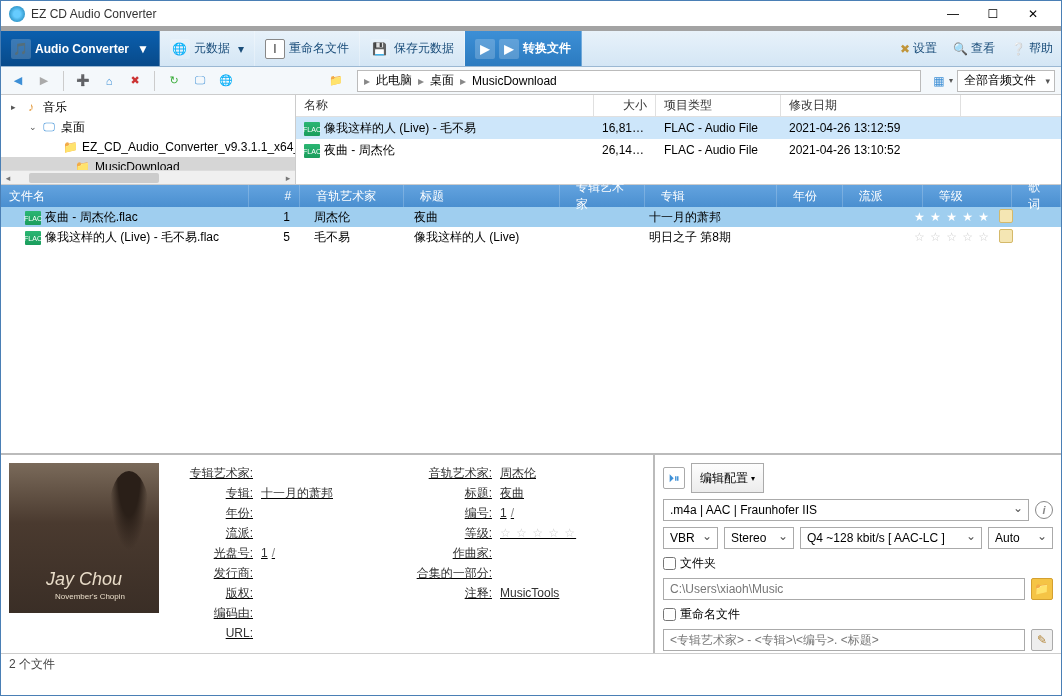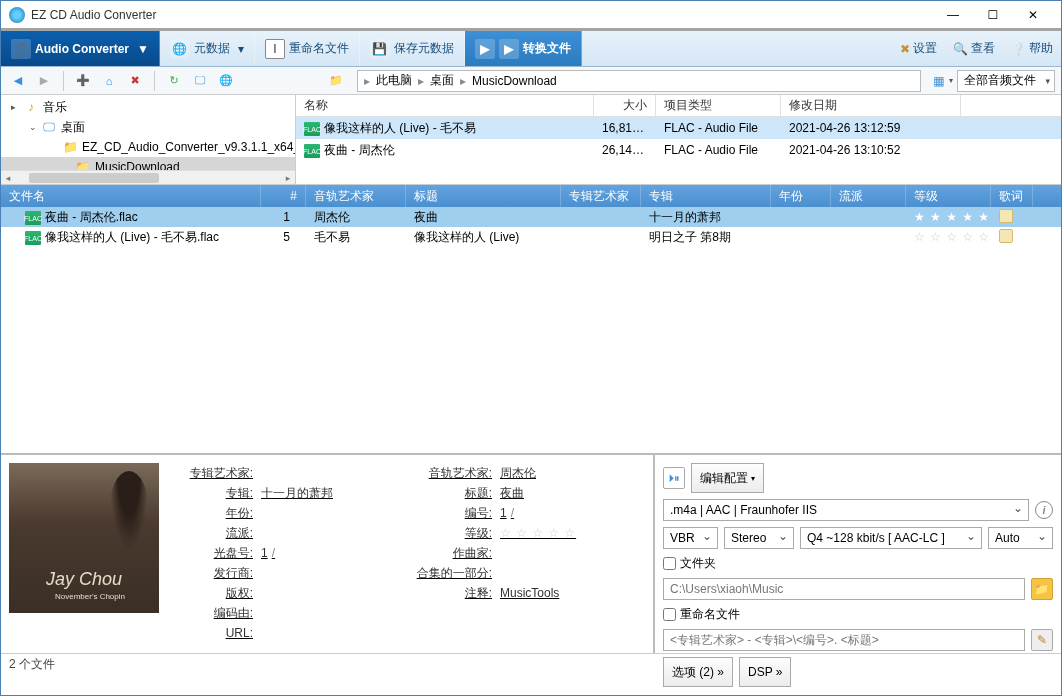--- a/index.html
+++ b/index.html
@@ -1,18 +1,18 @@
 <!DOCTYPE html>
 <html><head>
 <meta charset="utf-8">
 <style>
 * { box-sizing: border-box; margin: 0; padding: 0; font-family: "Microsoft YaHei", "Segoe UI", sans-serif; font-size: 12px; }
 body { background: #fff; width: 1062px; height: 696px; overflow: hidden; border: 1px solid #4a7fb5; }
 
-.titlebar { height: 30px; background: #fff; display: flex; align-items: center; padding: 0 8px; border-bottom: 3px solid #a3a3a3; }
+.titlebar { height: 30px; background: #fff; display: flex; align-items: center; padding: 0 8px; border-bottom: 5px solid #a3a3a3; }
 .titlebar .app-icon { width: 16px; height: 16px; margin-right: 6px; background: radial-gradient(circle, #6cf 30%, #39c 70%); border-radius: 50%; }
 .titlebar .title { flex: 1; color: #333; }
 .titlebar .win-btn { width: 40px; height: 28px; text-align: center; line-height: 28px; cursor: pointer; }
 
 .toolbar { height: 36px; background: linear-gradient(#e8f2fa, #d4e6f5); display: flex; align-items: stretch; border-bottom: 1px solid #9bb8d3; }
 .tb-btn { display: flex; align-items: center; padding: 0 10px; cursor: pointer; color: #1a4d7a; gap: 4px; border-right: 1px solid rgba(255,255,255,0.3); }
 .tb-btn.primary { background: linear-gradient(#0b5fae, #084a8a); color: #fff; font-weight: bold; }
 .tb-btn.accent { background: linear-gradient(#3d8fd6, #2b7bc0); color: #fff; font-weight: bold; }
 .tb-btn .dd { margin-left: 4px; }
 .tb-icon { width: 20px; height: 20px; display: inline-flex; align-items: center; justify-content: center; background: rgba(255,255,255,0.2); border-radius: 2px; }
@@ -50,21 +50,21 @@
 .tree-scroll-h .sb-arrow { width:14px; text-align:center; color:#777; font-size:9px; }
 
 .file-pane { flex: 1; background: #fff; }
 .fp-header { display: flex; height: 22px; border-bottom: 1px solid #e0e0e0; align-items: center; }
 .fp-col { padding: 0 8px; border-right: 1px solid #e0e0e0; height: 100%; display: flex; align-items: center; color: #333; }
 .fp-row { display: flex; height: 22px; align-items: center; cursor: pointer; }
 .fp-row.sel { background: #cde6fa; }
 .fp-cell { padding: 0 8px; overflow: hidden; white-space: nowrap; text-overflow: ellipsis; }
 .fp-ico { width:16px; height:14px; background: linear-gradient(#2bb673, #1a9d5c); color:#fff; font-size:7px; display:inline-flex; align-items:center; justify-content:center; margin-right:4px; border-radius:1px; }
 
-.track-header { display: flex; height: 22px; background: linear-gradient(#63a3df, #4a8fd0); color: #fff; align-items: center; }
+.track-header { display: flex; height: 22px; background: linear-gradient(#63a3df, #4a8fd0); color: #fff; align-items: center; gap: 8px; }
 .track-header .th-col { padding: 0 8px; border-right: 1px solid rgba(255,255,255,0.2); height: 100%; display: flex; align-items: center; }
 .track-list { height: 246px; background: #fff; overflow: auto; }
 .tl-row { display: flex; height: 20px; align-items: center; cursor: pointer; }
 .tl-row.sel { background: #9fceef; }
 .tl-cell { padding: 0 8px; overflow: hidden; white-space: nowrap; }
 .tl-ico { width:16px; height:14px; background: linear-gradient(#2bb673, #1a9d5c); color:#fff; font-size:7px; display:inline-flex; align-items:center; justify-content:center; margin-right:4px; border-radius:1px; }
 .stars { color: #cfcfcf; letter-spacing: 1px; }
 .stars.on { color: #fff; }
 .lyric-ico { width:14px; height:14px; background:#f5e6b3; border:1px solid #d4b96a; border-radius:2px; display:inline-block; }
 
@@ -427,26 +427,18 @@
       <span class="folder-ico-btn">📁</span>
     </div>
     <div class="out-check">
         <input type="checkbox" style="">
         <span>重命名文件</span>
       </div>
     <div class="out-row">
       <input class="out-input" readonly="" value="&lt;专辑艺术家&gt; - &lt;专辑&gt;\&lt;编号&gt;. &lt;标题&gt;" style="">
       <span class="pencil-ico-btn">✎</span>
     </div>
-    <div class="out-row">
-      <div class="out-btn">
-          <span>选项 (2) »</span>
-        </div>
-      <div class="out-btn">
-          <span>DSP »</span>
-        </div>
-    </div>
   </div>
 </div>
 
 <div class="statusbar">
   <span>2 个文件</span>
 </div>
 
 </body></html>

